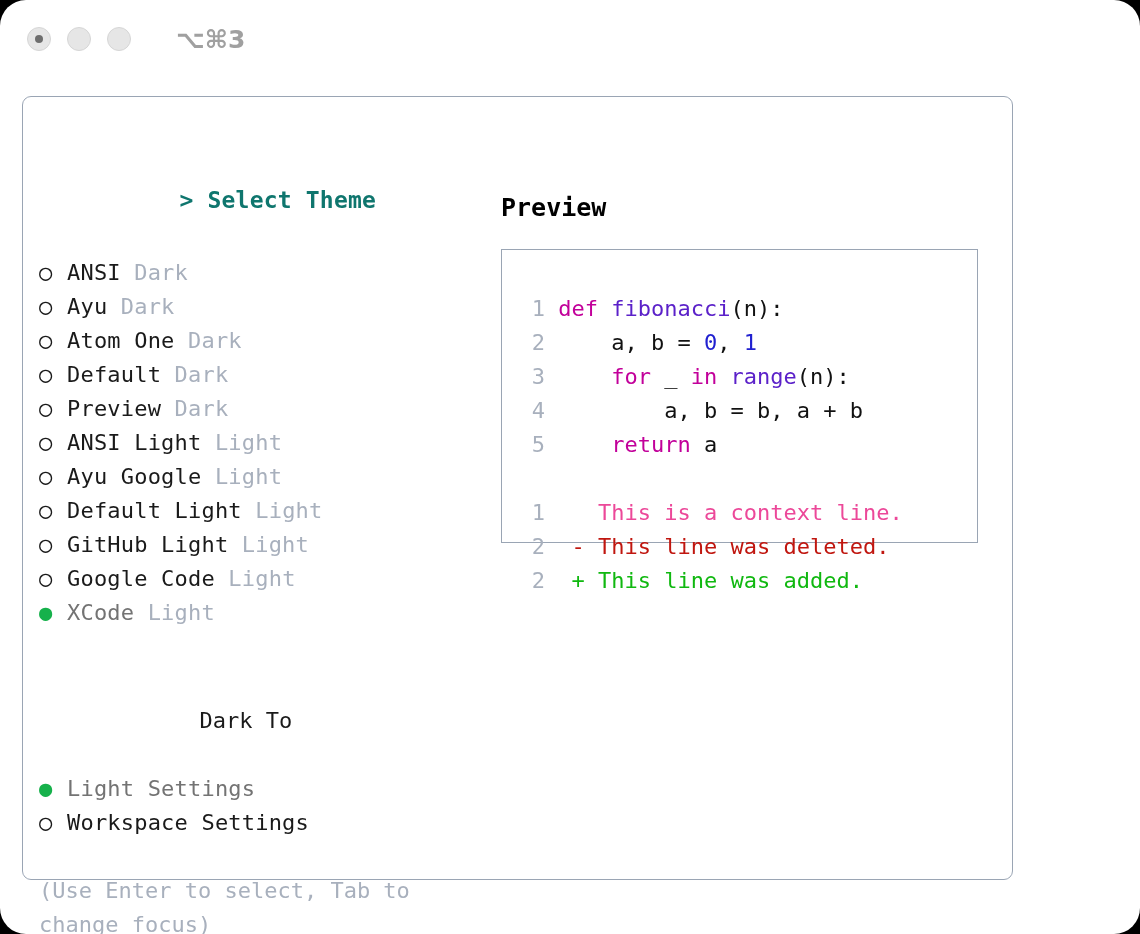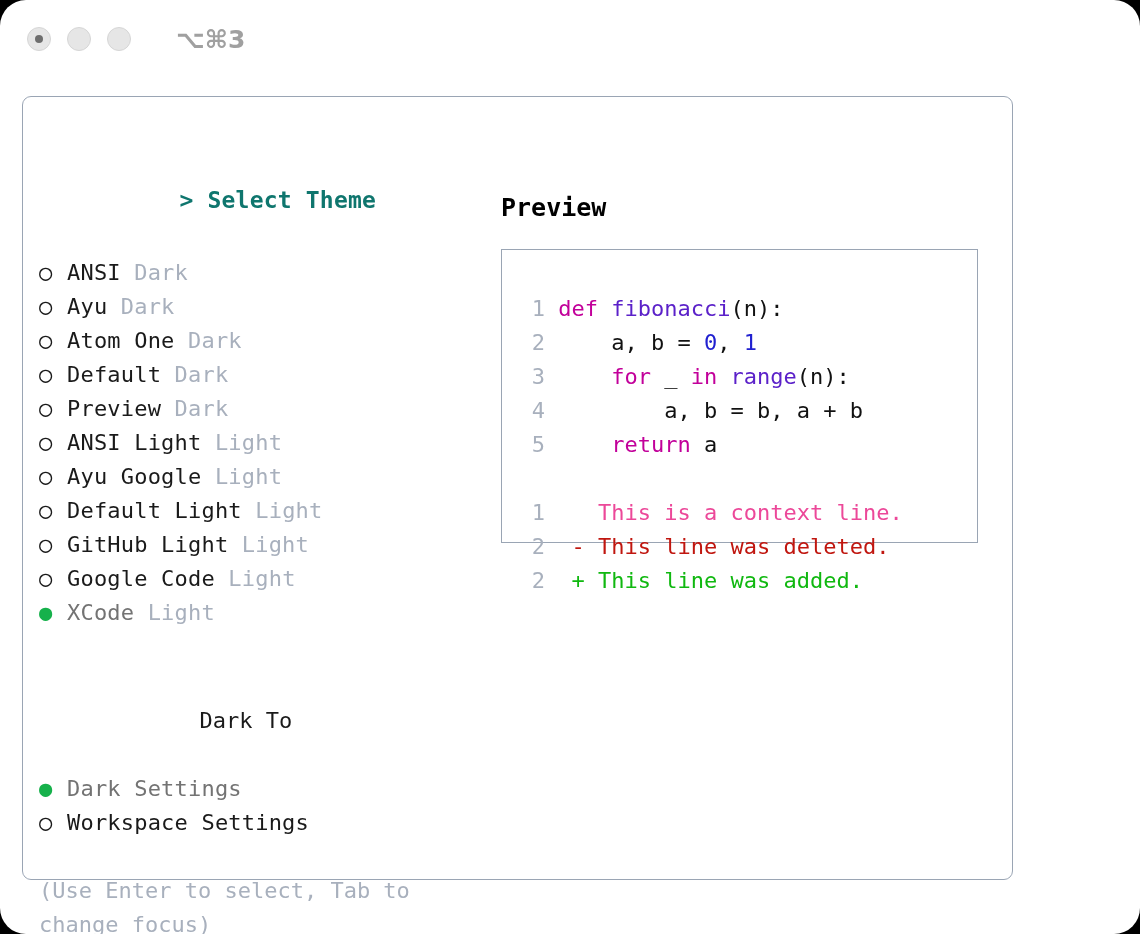--- a/index.html
+++ b/index.html
@@ -221,21 +221,21 @@
             <div class="row"><span class="marker">○</span><span>Google Code</span><span class="dim"> Light</span></div>
             <div class="row"><span class="marker mk-sel">●</span><span class="sel">XCode</span><span class="dim"> Light</span></div>
           </div>
 
         <div class="section-gap"></div>
 
         <div class="group-label">
           <span class="marker"></span><span>Dark To</span>
         </div>
         <div id="apply-items">
-            <div class="row"><span class="marker mk-sel">●</span><span class="sel">Dark Settings</span></div>
+            <div class="row"><span class="marker mk-sel">●</span><span class="sel">Light Settings</span></div>
             <div class="row"><span class="marker">○</span><span>Workspace Settings</span></div>
           </div>
 
         <div class="hint-gap"></div>
 
         <div class="hint">(Use Enter to select, Tab to change focus)</div>
       </div>
 
       <div class="right">
         <div class="preview-title">Preview</div>

